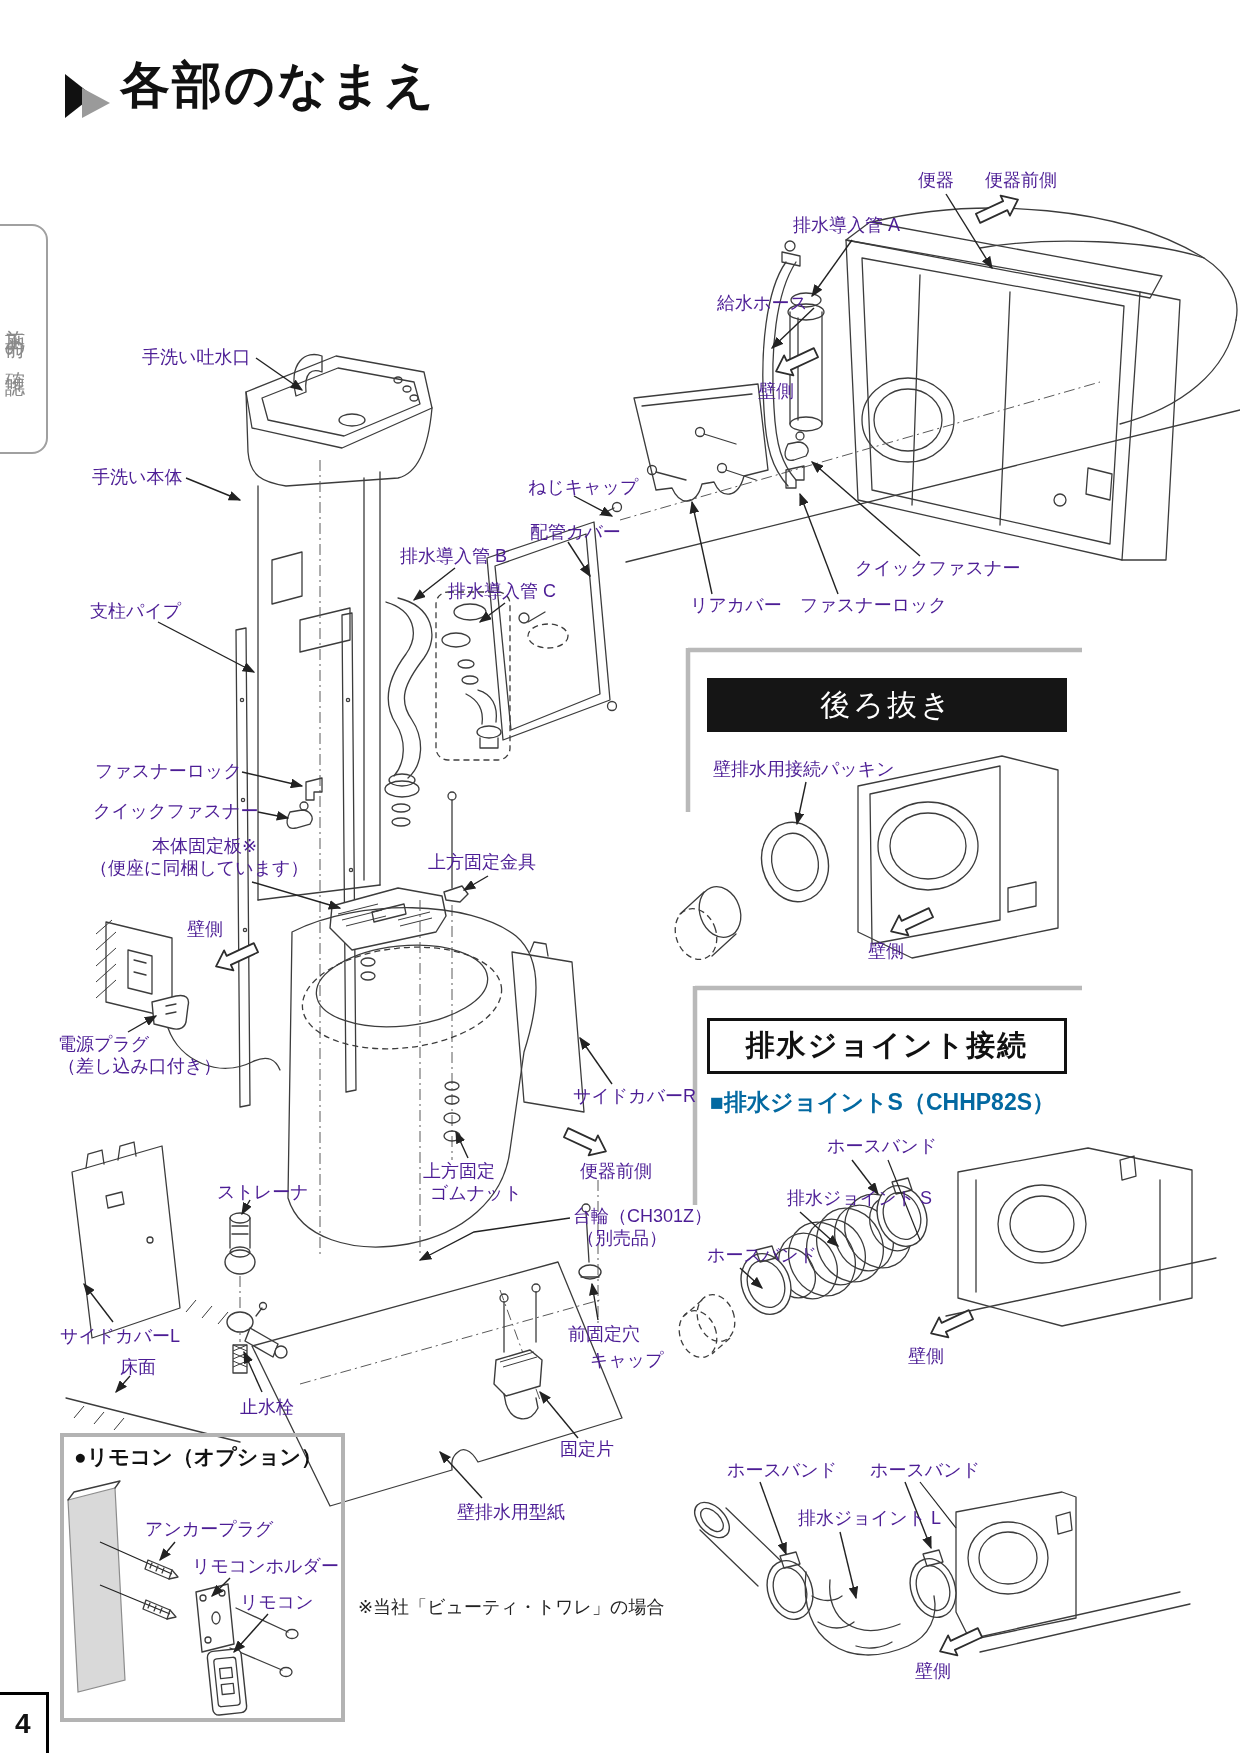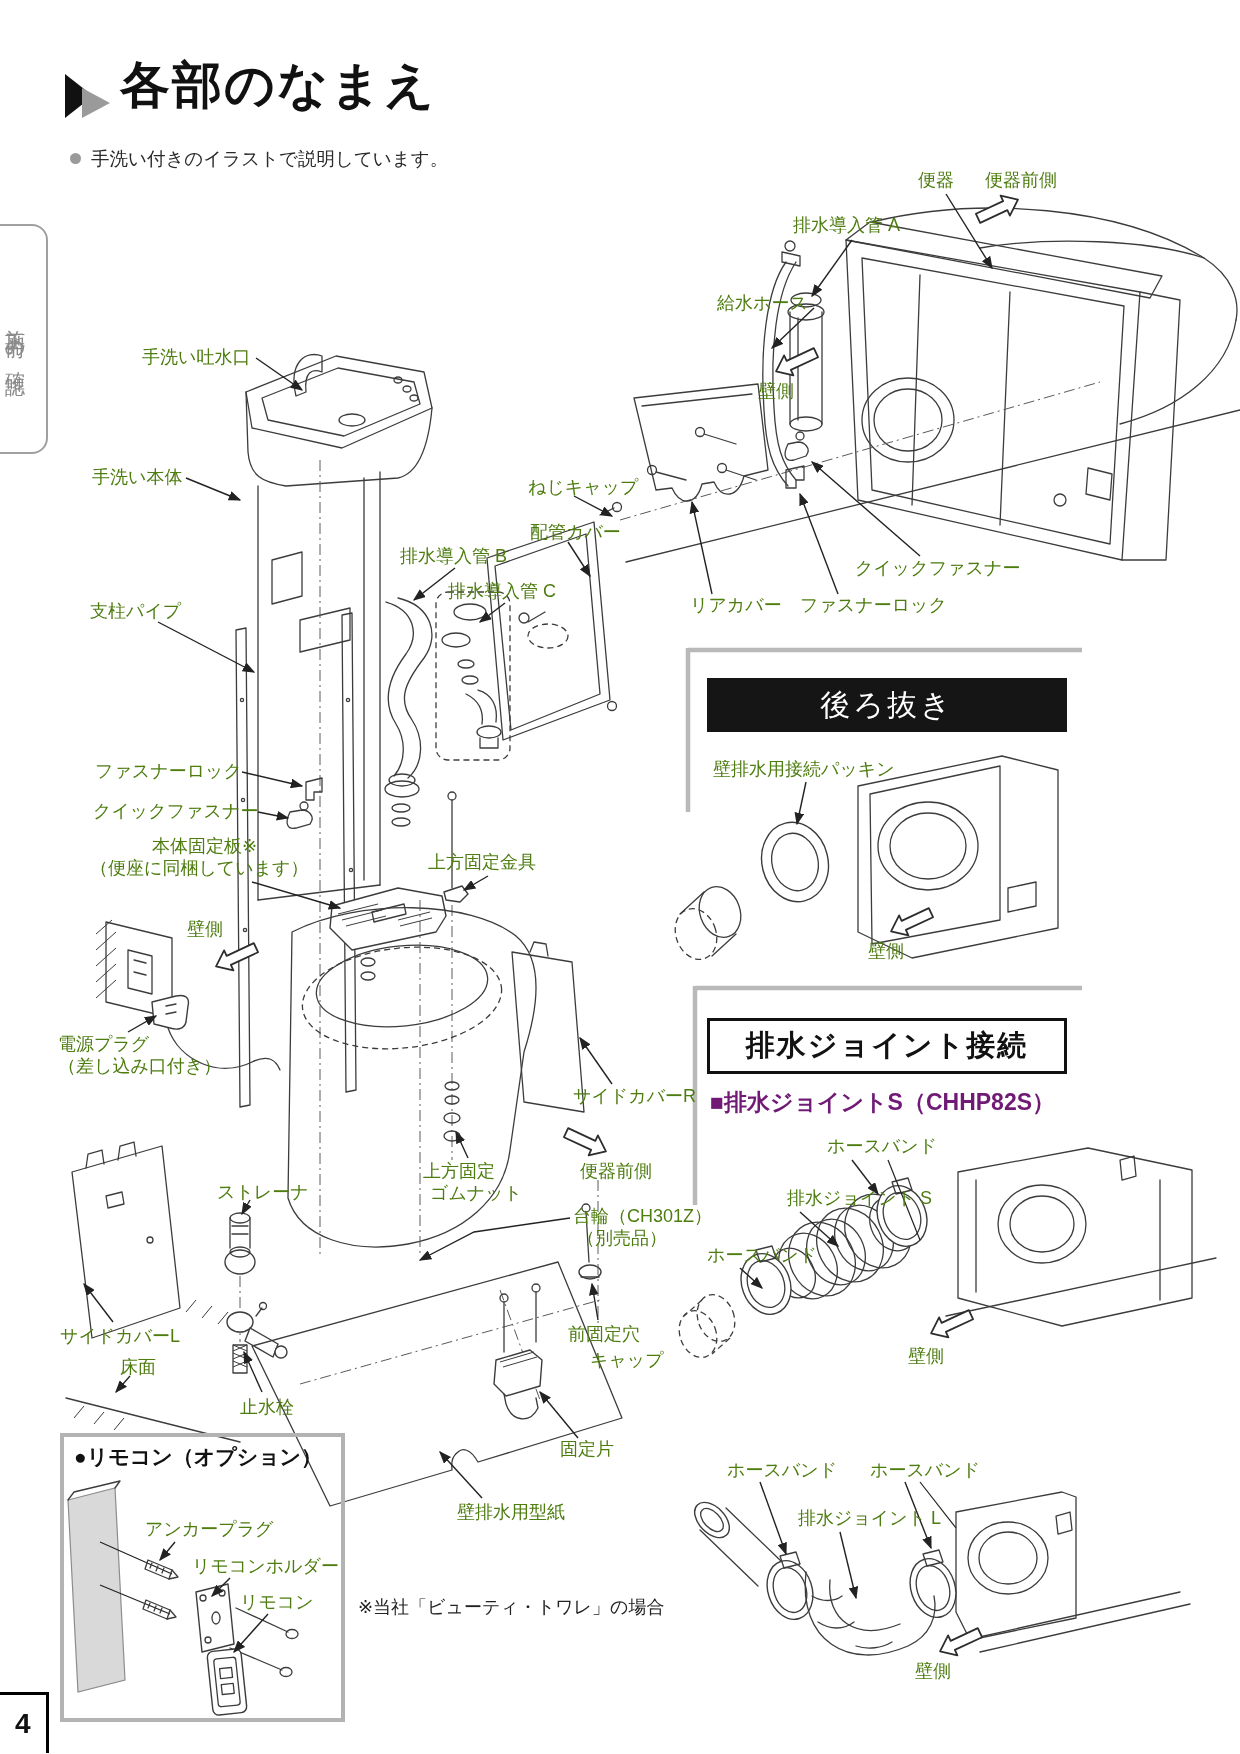--- a/index.html
+++ b/index.html
@@ -1,31 +1,31 @@
 <!DOCTYPE html>
 <html><head>
 <meta charset="utf-8">
 <style>
   html,body{margin:0;padding:0;background:#fff;}
   #page{position:relative;width:1240px;height:1754px;background:#fff;overflow:hidden;
         font-family:"Liberation Sans","DejaVu Sans",sans-serif;color:#1c1c1c;}
   #art{position:absolute;left:0;top:0;}
-  .lbl{position:absolute;white-space:nowrap;font-size:18px;line-height:1.15;color:#4d7c0f;}
+  .lbl{position:absolute;white-space:nowrap;font-size:18px;line-height:1.15;color:#4c1d95;}
   .title-wrap{position:absolute;left:60px;top:52px;display:flex;align-items:center;}
   .title-txt{font-size:50px;font-weight:bold;letter-spacing:2px;color:#111;margin-left:6px;}
   .intro{position:absolute;left:70px;top:146px;display:flex;align-items:center;font-size:18.5px;color:#2a2a2a;}
   .intro .dot{width:11px;height:11px;border-radius:50%;background:#9a9a9a;margin-right:10px;flex:0 0 auto;}
   .tab{position:absolute;left:-16px;top:224px;width:60px;height:226px;border:2px solid #a0a0a0;
        border-radius:0 16px 16px 0;display:flex;align-items:center;justify-content:center;}
   .tab span{writing-mode:vertical-rl;font-size:20px;letter-spacing:5px;color:#8a8a8a;}
   .hdr-bar{position:absolute;left:707px;top:678px;width:360px;height:54px;background:#151515;color:#fff;
            display:flex;align-items:center;justify-content:center;font-size:30px;font-weight:normal;letter-spacing:3px;}
   .hdr-box{position:absolute;left:707px;top:1018px;width:354px;height:50px;background:#fff;border:3px solid #111;
            display:flex;align-items:center;justify-content:center;font-size:29px;font-weight:bold;letter-spacing:2px;color:#111;}
-  .subhdr{position:absolute;font-size:23px;font-weight:bold;color:#701a75;white-space:nowrap;}
+  .subhdr{position:absolute;font-size:23px;font-weight:bold;color:#0369a1;white-space:nowrap;}
   .rbox{position:absolute;left:60px;top:1433px;width:285px;height:289px;border:4px solid #b3b3b3;box-sizing:border-box;}
   .rhead{position:absolute;left:74px;top:1443px;font-size:21px;font-weight:bold;color:#111;white-space:nowrap;}
   .note{position:absolute;left:358px;top:1595px;font-size:18px;color:#222;white-space:nowrap;}
   .pagenum{position:absolute;left:0;top:1692px;width:49px;height:61px;border-top:3px solid #000;border-right:3px solid #000;
            box-sizing:border-box;display:flex;align-items:center;font-size:28px;font-weight:bold;padding-left:15px;color:#111;}
   
   .s{fill:none;stroke:#3c3c3c;stroke-width:1.3;stroke-linejoin:round;stroke-linecap:round;}
   .fw{fill:#fff;stroke:#3c3c3c;stroke-width:1.4;stroke-linejoin:round;}
   .dash{fill:none;stroke:#3c3c3c;stroke-width:1.3;stroke-dasharray:6 4;}
   .dd{fill:none;stroke:#5a5a5a;stroke-width:1;stroke-dasharray:11 4 2 4;}
@@ -384,24 +384,20 @@
     <polygon class="blk" points="-22,0 -8,-11 -8,-5 22,-5 22,5 -8,5 -8,11"></polygon>
       </g>
   <g transform="translate(960,1642) rotate(-25)">
     <polygon class="blk" points="-22,0 -8,-11 -8,-5 22,-5 22,5 -8,5 -8,11"></polygon>
       </g>
 </svg>
 
   <div class="title-wrap">
     <div style="width:54px;height:48px;"></div>
     <div class="title-txt">各部のなまえ</div>
-  </div>
-  <div class="intro">
-    <span class="dot"></span>
-    <span>手洗い付きのイラストで説明しています。</span>
   </div>
   <div class="tab">
     <span>施工前の確認</span>
   </div>
   <div class="pagenum">4</div>
 
   <div class="hdr-bar">後ろ抜き</div>
   <div class="hdr-box">排水ジョイント接続</div>
   <div class="subhdr" style="left:710px;top:1087px;">■排水ジョイントS（CHHP82S）</div>
   <div class="rbox"></div>

